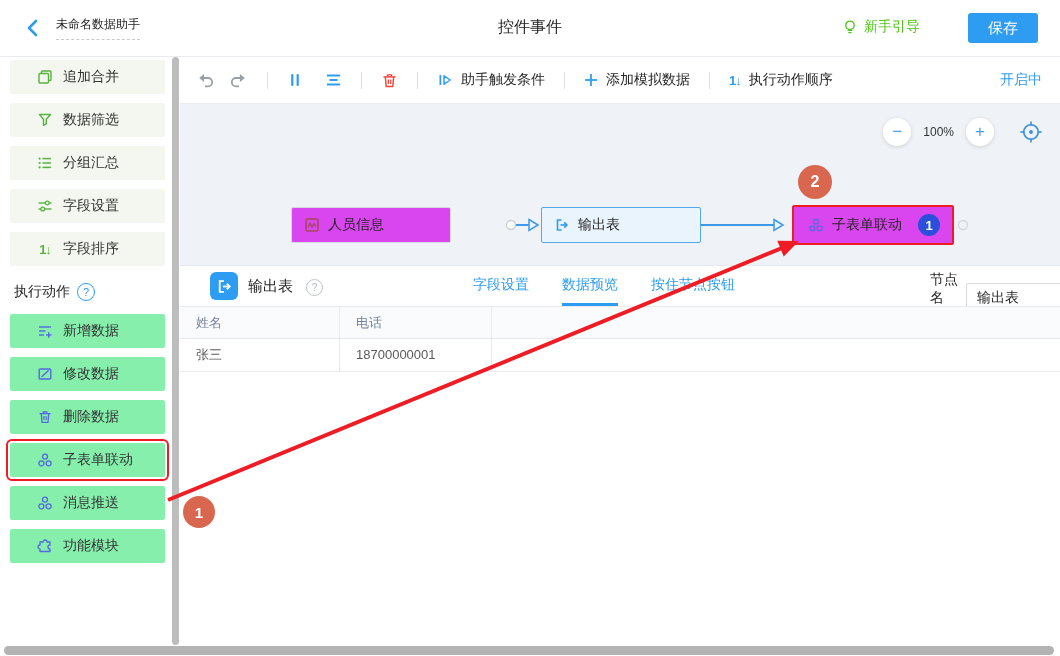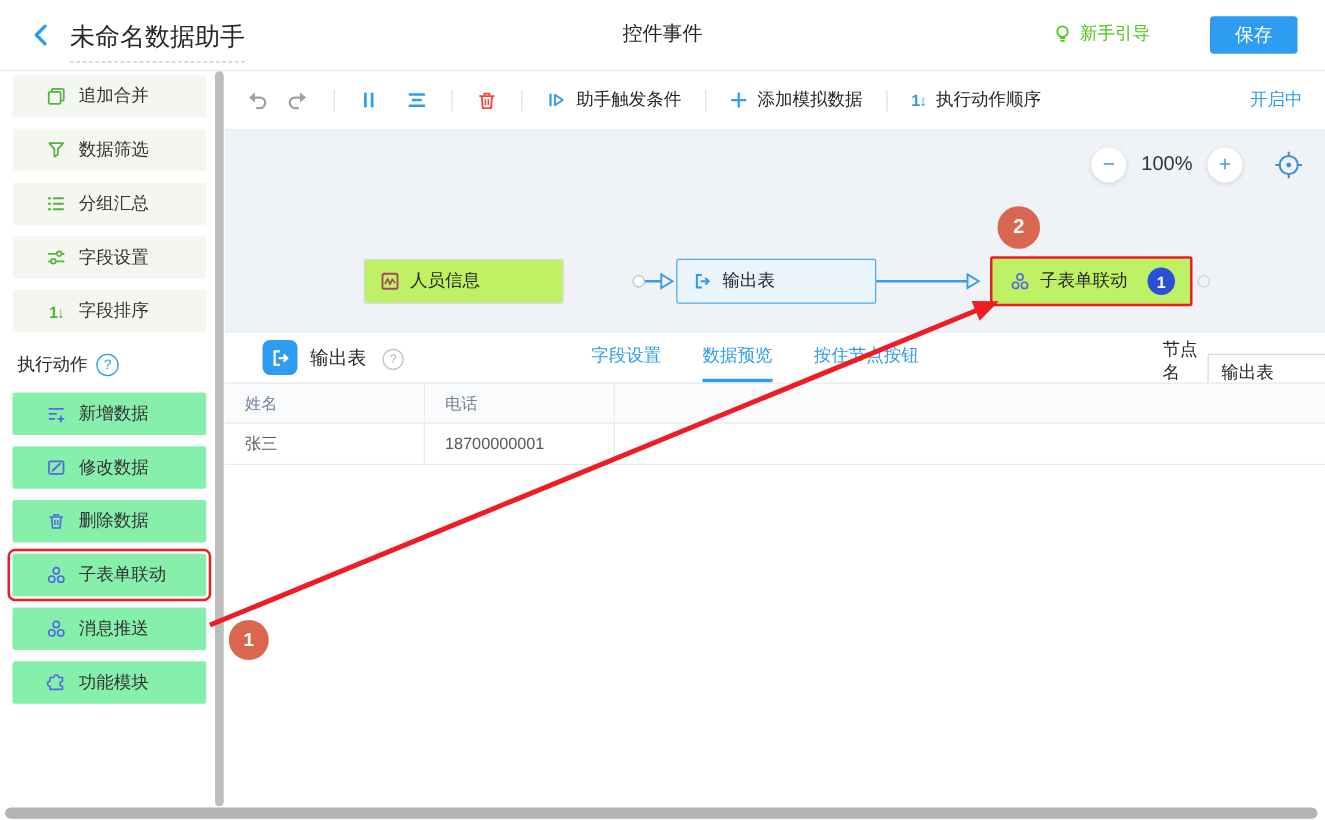--- a/index.html
+++ b/index.html
@@ -5,21 +5,21 @@
   html,body{margin:0;padding:0;}
   body{
     width:1060px;height:656px;position:relative;overflow:hidden;background:#fff;
     font-family:"Liberation Sans","DejaVu Sans",sans-serif;color:#262626;
     -webkit-font-smoothing:antialiased;
   }
   svg{display:block}
   
   .topbar{position:absolute;top:0;left:0;right:0;height:56px;background:#fff;border-bottom:1px solid #e8eaed;z-index:10;}
   .back{position:absolute;left:24px;top:19px;cursor:pointer;}
-  .app-title{position:absolute;left:56px;top:16px;font-size:20px;color:#262626;border-bottom:1px dashed #c8c8c8;padding-bottom:6px;}
+  .app-title{position:absolute;left:56px;top:16px;font-size:12px;color:#262626;border-bottom:1px dashed #c8c8c8;padding-bottom:6px;}
   .page-title{position:absolute;left:50%;top:17px;transform:translateX(-50%);font-size:16px;color:#262626;}
   .guide{position:absolute;right:140px;top:18px;display:flex;align-items:center;gap:6px;color:#52c41a;font-size:14px;cursor:pointer;}
   .save-btn{position:absolute;right:22px;top:13px;width:70px;height:30px;background:#2e9cf0;color:#fff;border:none;border-radius:3px;font-size:15px;display:grid;place-items:center;cursor:pointer;}
   
   .sidebar{position:absolute;top:57px;left:0;width:180px;bottom:0;background:#fff;padding-top:3px;box-sizing:border-box;z-index:5;}
   .side-item{margin:0 15px 9px 10px;height:34px;border-radius:2px;display:flex;align-items:center;padding-left:27px;gap:10px;font-size:14px;color:#333;cursor:pointer;}
   .side-item.green{background:#f3f7ef;}
   .side-item.green .ic{color:#57b33e;}
   .side-item.blue{background:#86efac;}
   .side-item.blue .ic{color:#5468e0;}
@@ -38,23 +38,23 @@
   .gray-ic{color:#9aa0a6;}
   .blue-ic{color:#2e9cf0;}
   .red-ic{color:#f5463d;}
   .order-glyph{color:#2e9cf0;font-size:13px;font-weight:bold;letter-spacing:-1px;}
   .tb-status{margin-left:auto;margin-right:18px;color:#2e9cf0;cursor:pointer;}
   
   .canvas{position:absolute;top:47px;left:0;right:0;height:161px;background:#eff3f8;}
   .flow-svg{position:absolute;inset:0;}
   .zoom-ctrls{position:absolute;top:14px;right:16px;display:flex;align-items:center;gap:8px;}
   .zoom-btn{width:28px;height:28px;border-radius:50%;background:#fff;box-shadow:0 1px 4px rgba(0,0,0,.14);color:#4aa0e8;font-size:17px;display:grid;place-items:center;cursor:pointer;}
-  .zoom-label{font-size:16px;color:#333;margin:0 4px;}
+  .zoom-label{font-size:12px;color:#333;margin:0 4px;}
   .locate{margin-left:16px;cursor:pointer;}
-  .node{position:absolute;height:36px;width:160px;box-sizing:border-box;display:flex;align-items:center;padding-left:12px;gap:8px;background:#bef264;border:1px solid #d5d9de;border-radius:2px;font-size:14px;color:#262626;cursor:pointer;}
+  .node{position:absolute;height:36px;width:160px;box-sizing:border-box;display:flex;align-items:center;padding-left:12px;gap:8px;background:#d946ef;border:1px solid #d5d9de;border-radius:2px;font-size:14px;color:#262626;cursor:pointer;}
   .node-output{background:#e9f4fc;border-color:#54a7e8;}
   .node-subform{border:2px solid #ee1d25;height:40px;width:162px;padding-left:14px;}
   .node-badge{margin-left:auto;margin-right:12px;width:22px;height:22px;border-radius:50%;background:#2b4fd9;color:#fff;font-size:13px;font-weight:bold;display:grid;place-items:center;}
   .step-circle{position:absolute;width:34px;height:34px;border-radius:50%;background:#d9664f;color:#fff;font-size:16px;font-weight:bold;display:grid;place-items:center;z-index:20;}
   
   .panel{position:absolute;top:208px;left:0;right:0;bottom:0;background:#fff;border-top:1px solid #e6eaee;overflow:hidden;}
   .panel-icon{position:absolute;left:30px;top:6px;width:28px;height:28px;border-radius:6px;background:#2e9cf0;display:grid;place-items:center;}
   .panel-title{position:absolute;left:68px;top:11px;font-size:15px;color:#262626;}
   .panel-help{position:absolute;left:126px;top:13px;}
   .tabs{position:absolute;left:293px;top:0;height:40px;display:flex;gap:33px;}

